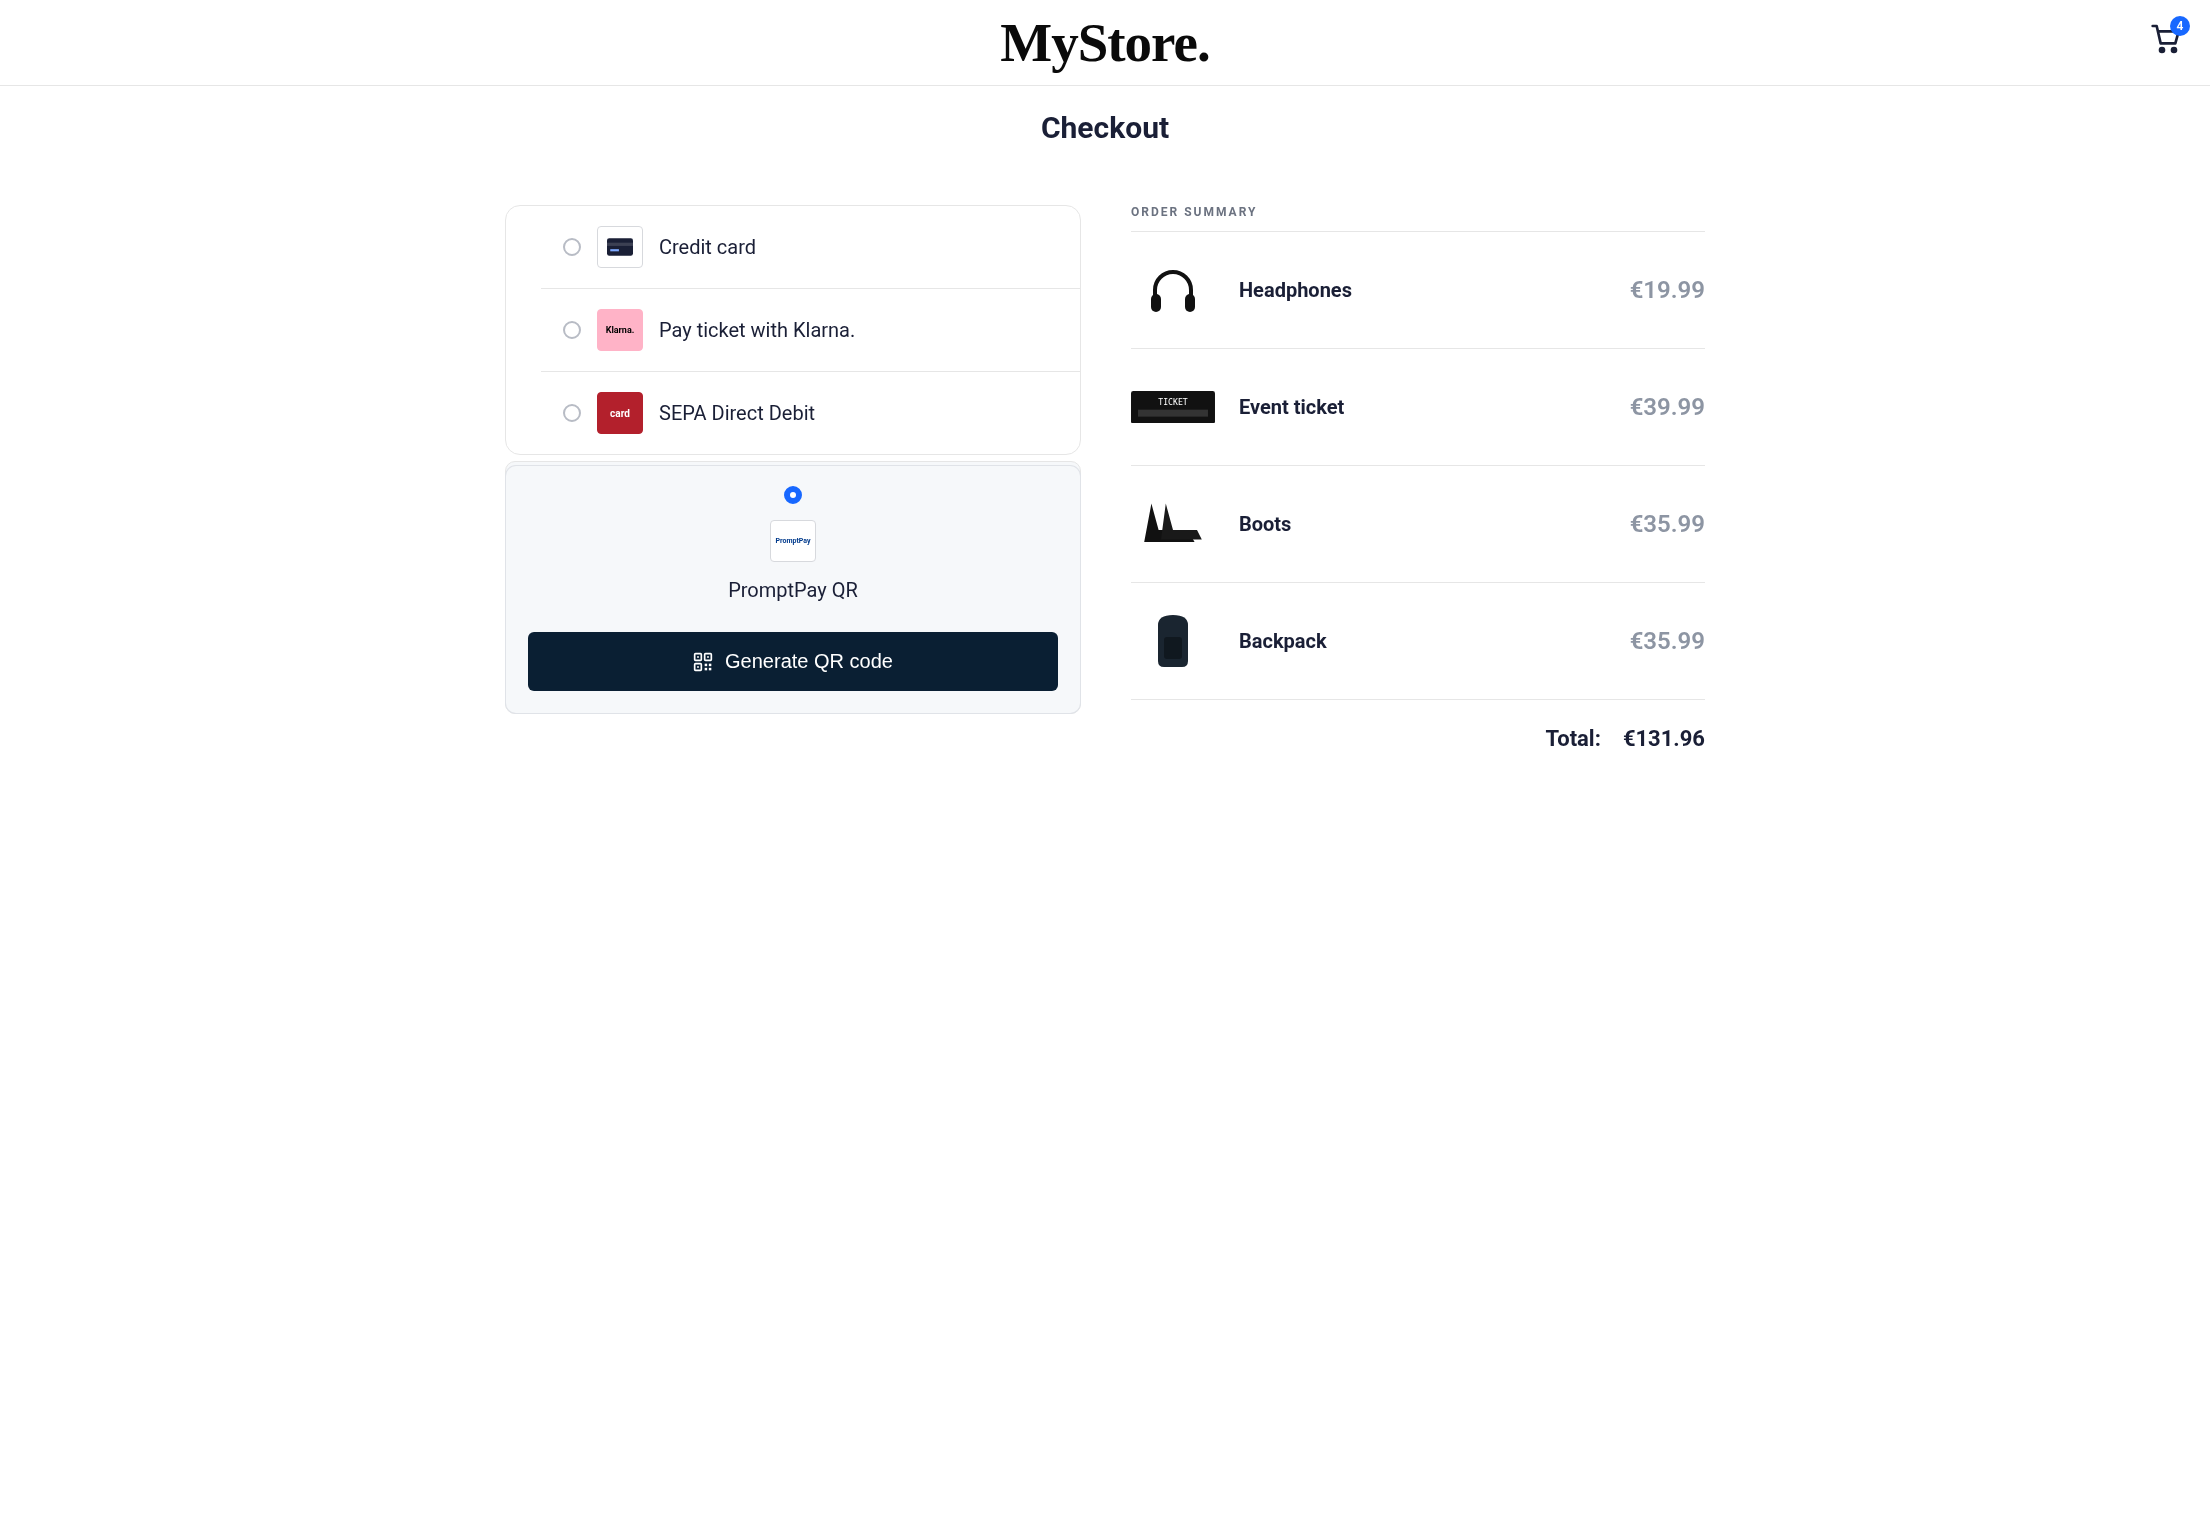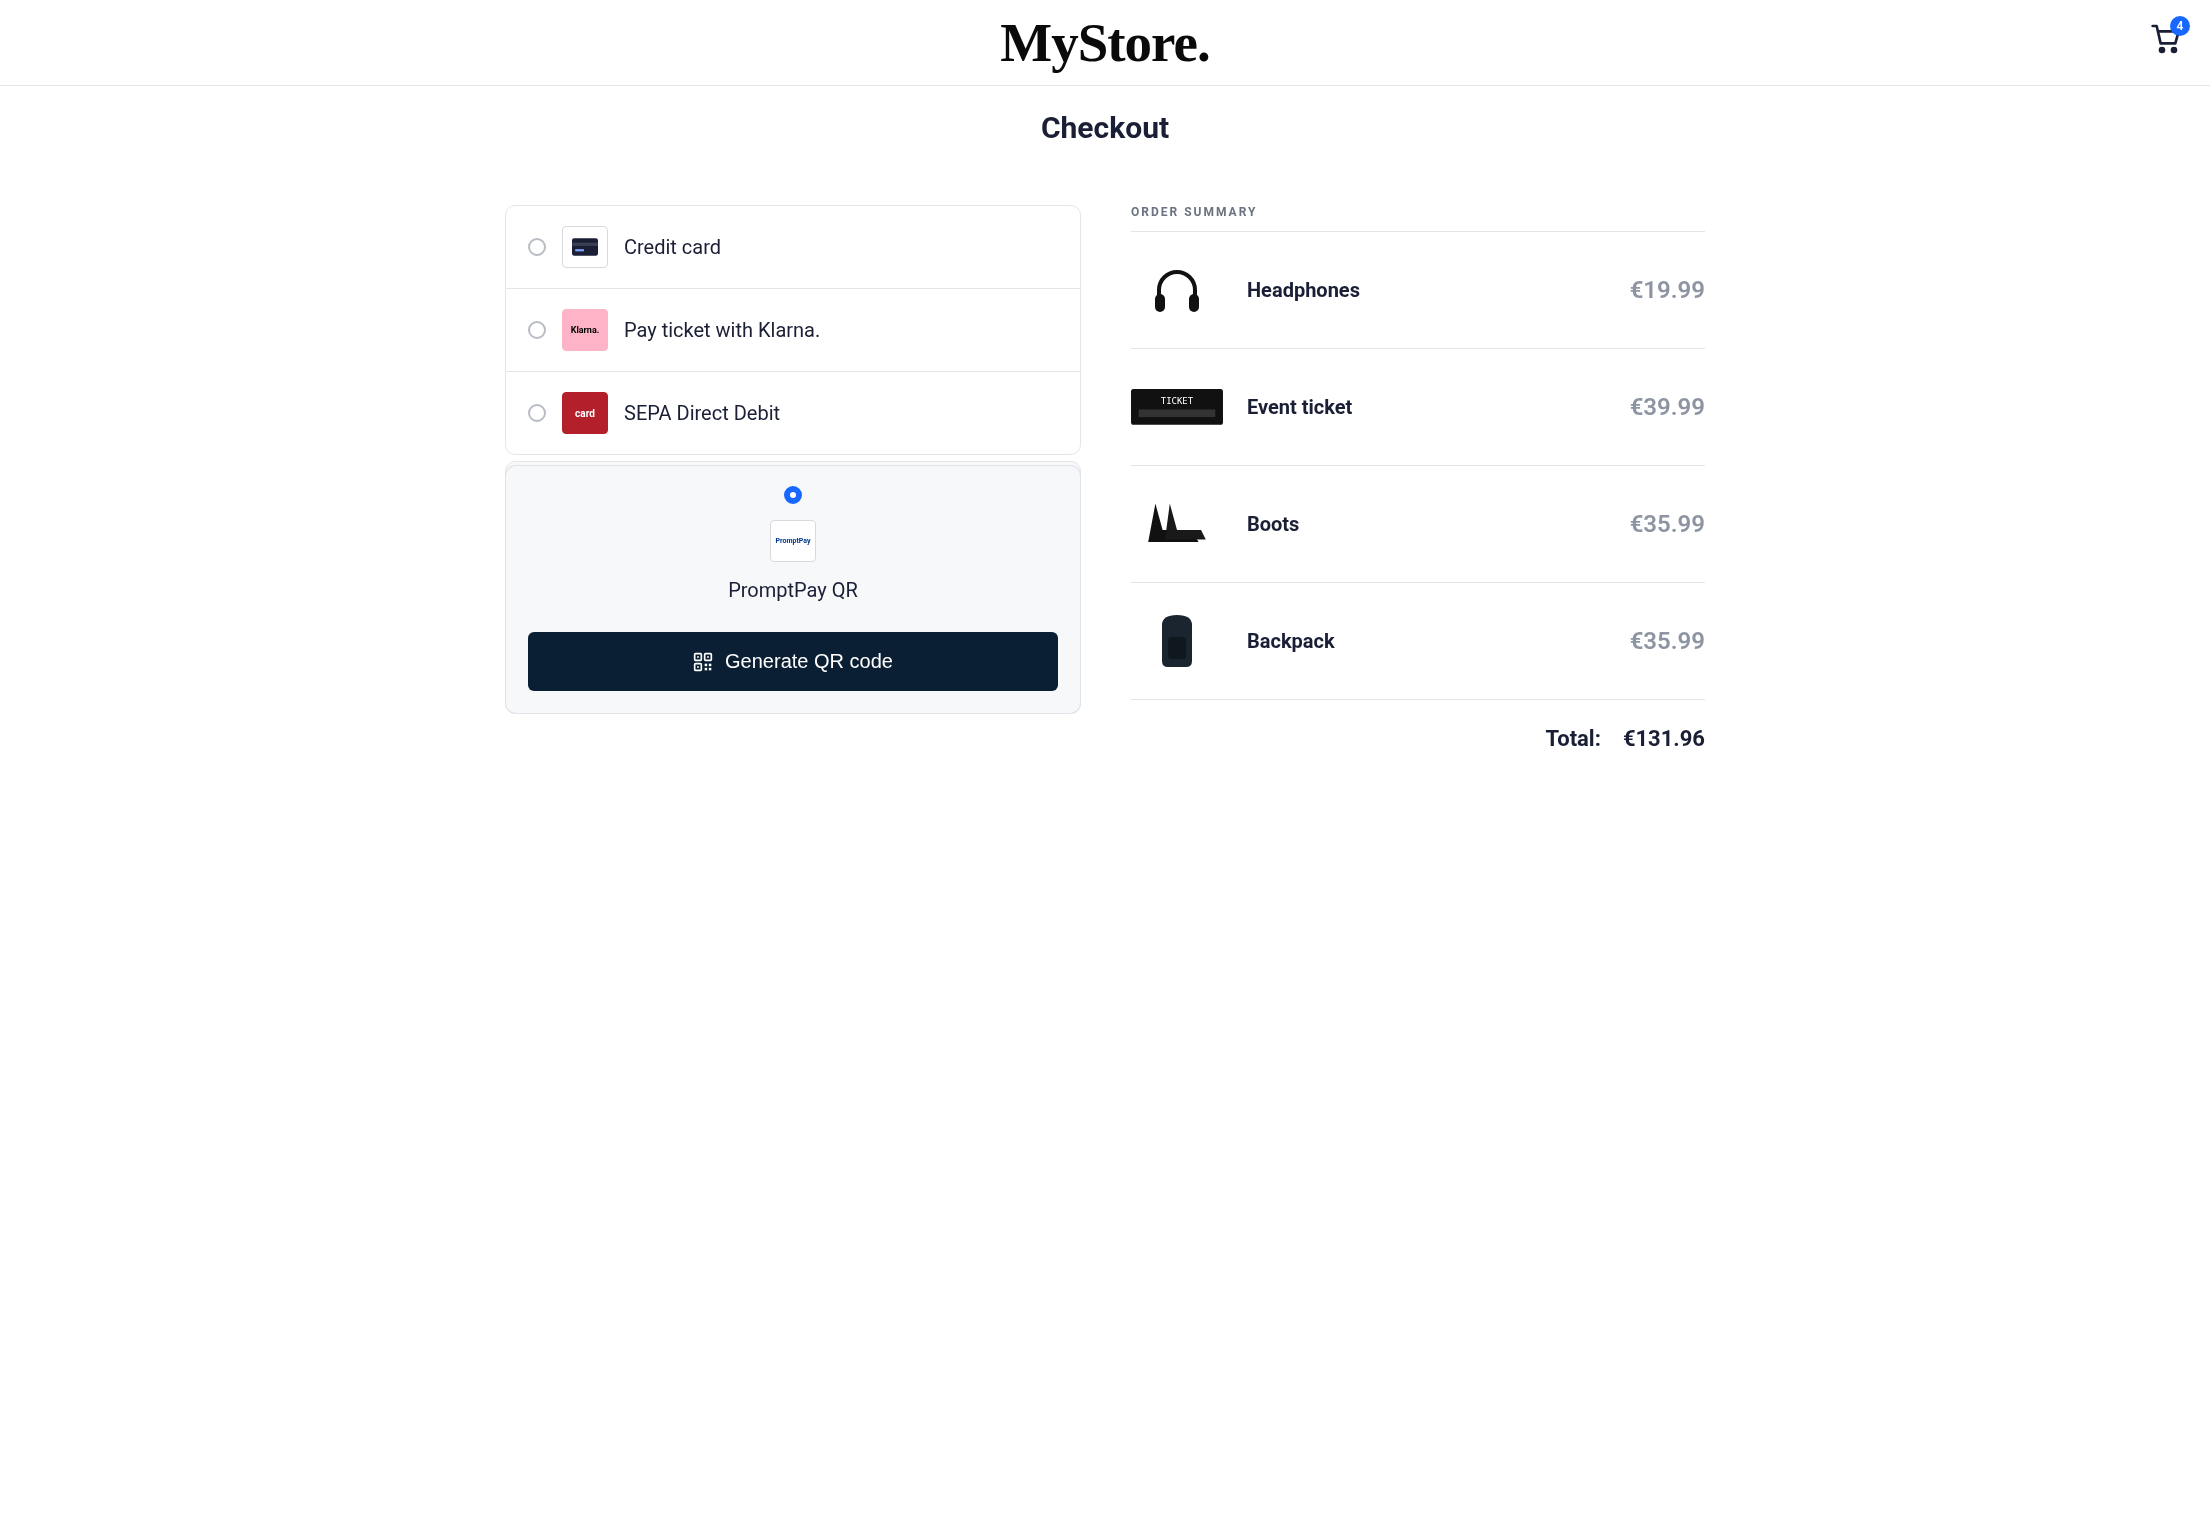--- a/index.html
+++ b/index.html
@@ -66,22 +66,23 @@
     align-items: flex-start;
   }
   .left-col {
     flex: 0 0 48%;
   }
   .right-col {
     flex: 1;
   }
   .pay-list {
     border: 1px solid #e6e6e6;
-    border-radius: 10px;
+    border-radius: 15px;
     overflow: hidden;
+    padding-left: 35px;
   }
   .pay-item {
     display: flex;
     align-items: center;
     gap: 16px;
     padding: 20px 22px;
     border-bottom: 1px solid #e6e6e6;
     cursor: pointer;
   }
   .pay-item:last-child { border-bottom: none; }
@@ -167,21 +168,21 @@
   }
   .summary-divider { border-top:1px solid #e6e6e6; }
   .summary-row {
     display:flex;
     align-items:center;
     gap: 24px;
     padding: 28px 0;
     border-bottom: 1px solid #e6e6e6;
   }
   .summary-thumb {
-    width: 92px;
+    width: 84px;
     height: 60px;
     display:flex;
     align-items:center;
     justify-content:center;
     flex-shrink:0;
   }
   .summary-thumb svg { max-width:100%; max-height:100%; }
   .summary-name {
     flex:1;
     font-size: 20px;

